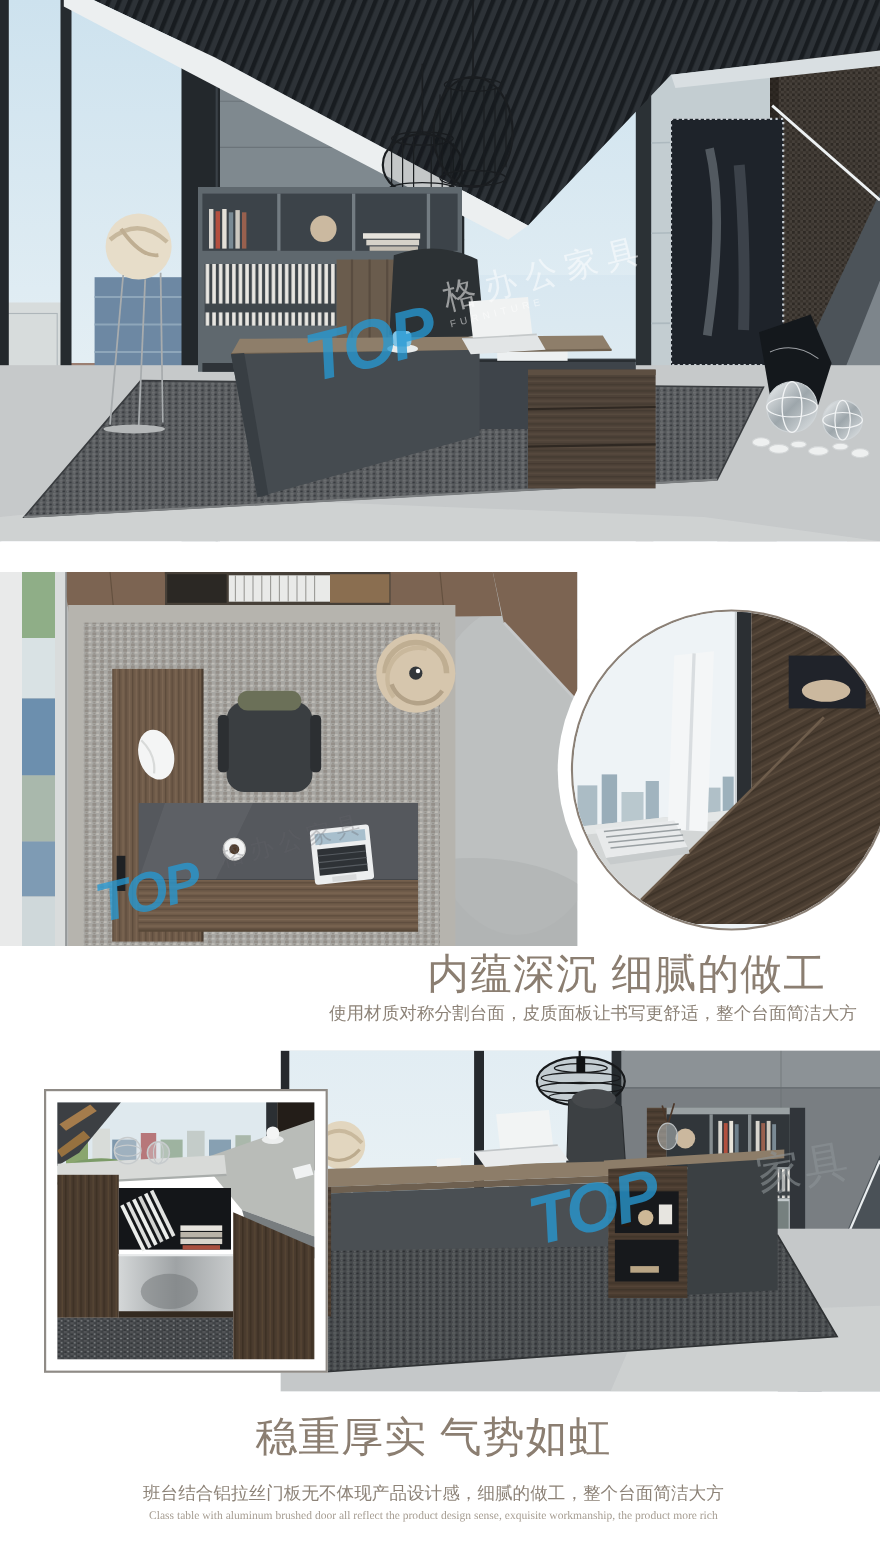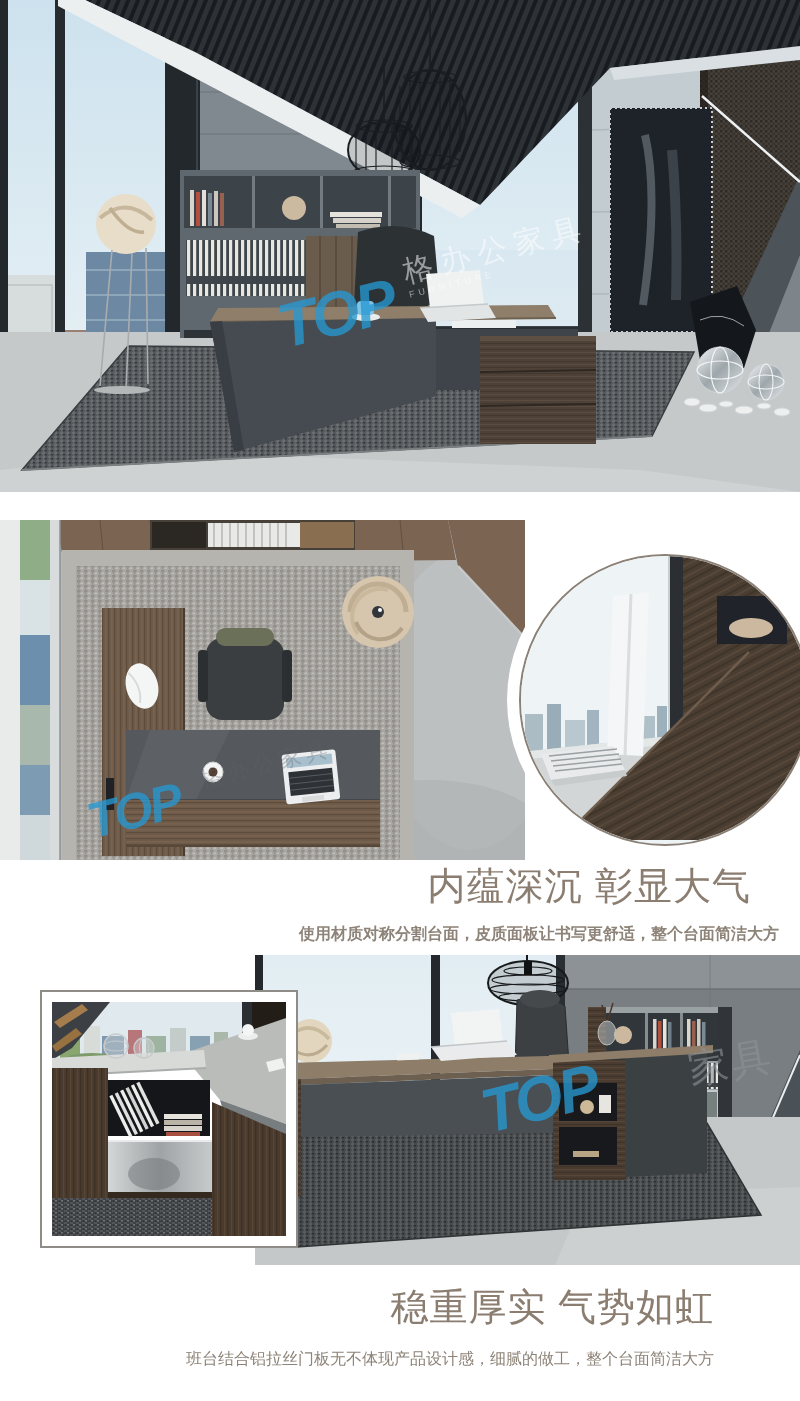--- a/index.html
+++ b/index.html
@@ -14,25 +14,25 @@
   #framed-inset{position:absolute;left:40px;top:990px;width:258px;height:258px;box-sizing:border-box;
         border:2px solid #8f8b86;padding:10px;background:#ffffff;z-index:2;}
   #framed-inset svg{display:block;}
   .wm{position:absolute;line-height:1;pointer-events:none;white-space:nowrap;}
   .wm-logo{font-weight:800;font-style:italic;letter-spacing:-0.05em;color:rgba(38,152,210,0.78);
         transform:rotate(-14deg);transform-origin:left top;}
   .wm-cjk{transform:rotate(-14deg);transform-origin:left top;}
   .wm-en-sub{display:block;font-size:9px;letter-spacing:4px;font-style:normal;margin-top:4px;}
   .text-sec{position:absolute;}
   #section1{left:203px;top:866px;width:594px;text-align:right;}
-  #section2{left:54px;top:1287px;width:660px;text-align:right;}
+  #section2{left:64px;top:1287px;width:660px;text-align:center;}
   .h-cn{font-size:38px;color:#8b7e71;letter-spacing:1px;font-weight:400;line-height:1.1;}
   #section1 .h-cn{padding-right:46px;}
   .sub-cn{font-size:16px;color:#8d8378;line-height:1.2;}
-  #section1 .sub-cn{margin-top:16px;padding-right:18px;font-weight:bold;}
+  #section1 .sub-cn{margin-top:4px;padding-right:18px;}
   #section2 .sub-cn{margin-top:20px;}
   .sub-en{font-size:10.5px;color:#a69d92;font-family:"Liberation Serif",serif;line-height:1.2;}
   #section1 .sub-en{margin-top:4px;padding-right:1px;}
   #section2 .sub-en{margin-top:5px;}
 </style>
 </head>
 <body>
 
 <div class="page">
 
@@ -488,21 +488,21 @@
             <line x1="30" y1="205" x2="98" y2="198"></line>
           <line x1="32" y1="210" x2="100" y2="203"></line>
             <line x1="34" y1="215" x2="101" y2="208"></line>
         </g>
         <polygon points="30,224 104,214 106,220 34,230" fill="#c7cbcc"></polygon>
       </g>
     </svg>
   </div>
 
   <div class="text-sec" id="section1">
-    <div class="h-cn">内蕴深沉 彰显大气</div>
+    <div class="h-cn">内蕴深沉 细腻的做工</div>
     <div class="sub-cn">使用材质对称分割台面，皮质面板让书写更舒适，整个台面简洁大方</div>
   </div>
 
   <div class="photo" id="photo-office">
     <svg width="545" height="310" viewBox="0 0 545 310">
       <defs>
         <linearGradient id="g3sky" x1="0" y1="0" x2="0" y2="1">
           <stop offset="0" stop-color="#e2edf3"></stop>
             <stop offset="1" stop-color="#eef4f6"></stop>
         </linearGradient>
@@ -745,15 +745,16 @@
         <rect x="0" y="196" width="160" height="38" fill="url(#p4rug)"></rect>
         <r ect=""></r>
       </g>
       <polygon points="160,100 234,132 234,234 160,234" fill="url(#p4wood)"></polygon>
     </svg>
   </div>
 
   <div class="text-sec" id="section2">
     <div class="h-cn">稳重厚实 气势如虹</div>
     <div class="sub-cn">班台结合铝拉丝门板无不体现产品设计感，细腻的做工，整个台面简洁大方</div>
+    <div class="sub-en">Class table with aluminum brushed door all reflect the product design sense, exquisite workmanship, the product more rich</div>
   </div>
 
 </div>
 
 </body></html>

